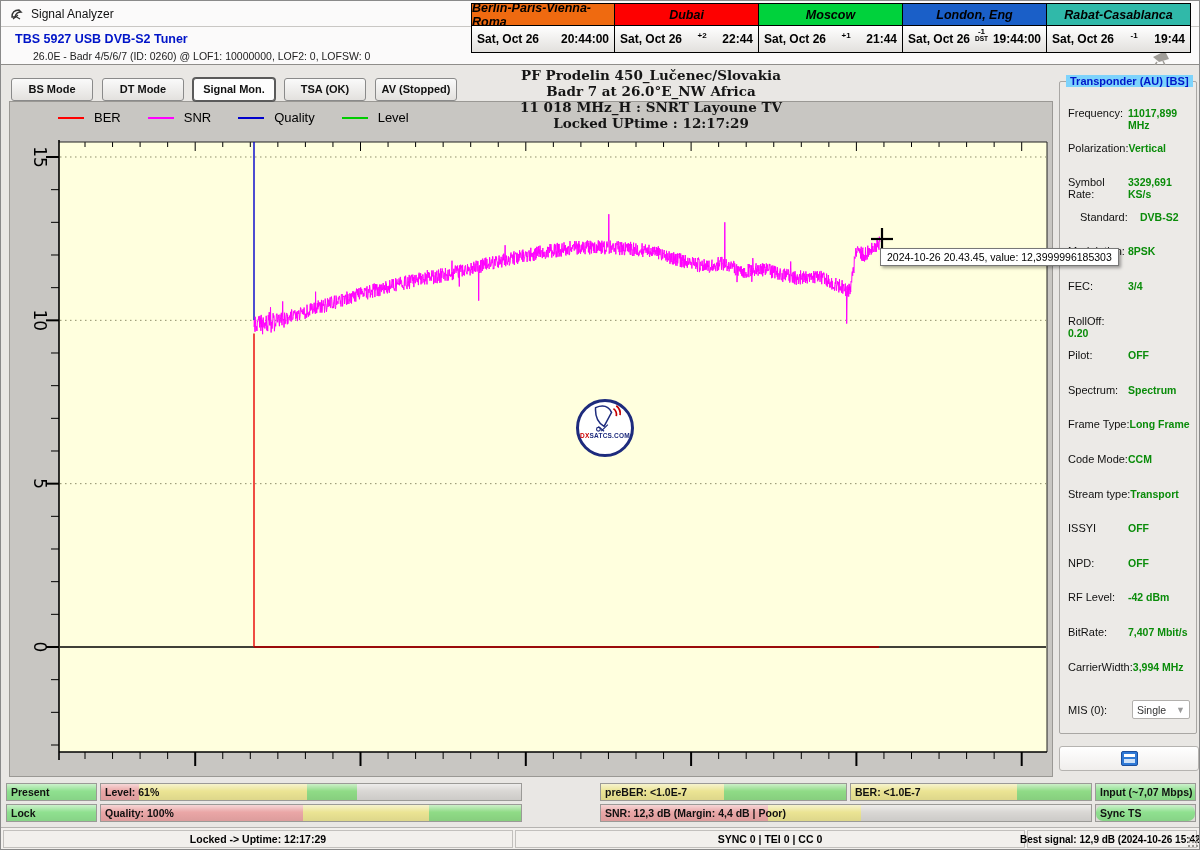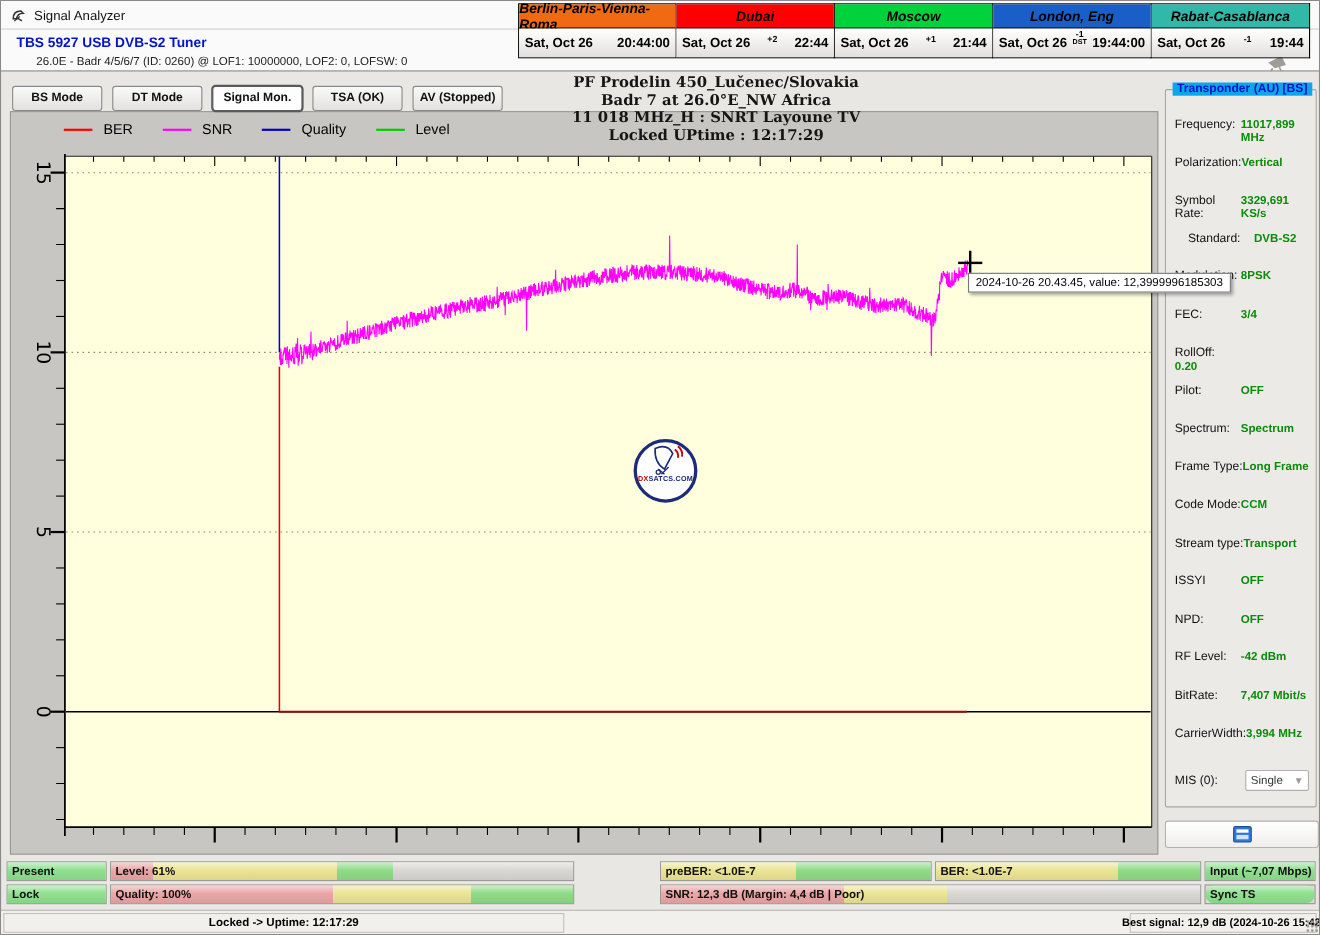--- a/index.html
+++ b/index.html
@@ -47,21 +47,21 @@
   #logo .logo-text{font-size:6.5px;font-weight:bold;letter-spacing:.2px;margin-top:-2px;}
   #logo .logo-text .dx{color:#cc0000;}
   #logo .logo-text .rest{color:#1d2b7d;}
   
   #cursor-tooltip{position:absolute;left:879px;top:247px;background:#fff;border:1px solid #777;
                   font-size:10.5px;color:#000;padding:2px 6px;white-space:nowrap;z-index:9;
                   box-shadow:2px 2px 3px rgba(0,0,0,.35);}
   
   #tp-group{position:absolute;left:1058px;top:80px;width:138px;height:653px;background:#eceae7;
             border:1px solid #a9a7a4;border-radius:2px;box-sizing:border-box;}
-  #tp-title{position:absolute;left:6px;top:-7px;background:#0ea5e9;padding:0 4px;font-size:11px;font-weight:bold;color:#0016c8;}
+  #tp-title{position:absolute;left:6px;top:-7px;background:#7dd3fc;padding:0 4px;font-size:11px;font-weight:bold;color:#0016c8;}
   .tp-row{position:absolute;left:8px;width:122px;display:flex;}
   .tp-label{font-size:11px;color:#111;min-width:60px;}
   .tp-value{font-size:10.5px;font-weight:bold;color:#0a8c0a;}
   #mis-row{position:absolute;left:8px;width:122px;display:flex;align-items:center;}
   #mis-select{margin-left:auto;width:58px;height:19px;background:#fff;border:1px solid #b2b0ad;border-radius:2px;
               font-size:10.5px;color:#333;display:flex;align-items:center;justify-content:space-between;
               padding:0 4px;box-sizing:border-box;cursor:pointer;}
   #mis-select .chev{color:#9a9a9a;font-size:9px;}
   #capture-button{position:absolute;left:1058px;top:745px;width:138px;height:23px;background:linear-gradient(#ffffff,#f0eeec);
                   border:1px solid #b5b3b0;border-radius:3px;display:flex;align-items:center;justify-content:center;cursor:pointer;}
@@ -426,17 +426,18 @@
       </div>
     </div>
   <div class="bar-cell" style="left:1094px;top:803px;width:101px;">
       <div class="bar-fill" style="background-image: linear-gradient(rgba(255, 255, 255, 0.55), rgba(255, 255, 255, 0) 45%, rgba(0, 0, 0, 0.06)), linear-gradient(to right, rgb(143, 224, 143) 0%, rgb(143, 224, 143) 100%); border-radius: 7px;">
         <span class="bar-label">Sync TS</span>
       </div>
     </div>
 
   <div id="statusbar">
     <div class="status-cell" style="left:2px;width:510px;">Locked -&gt; Uptime: 12:17:29</div>
+    <div class="status-cell" style="left:514px;width:510px;">SYNC 0 | TEI 0 | CC 0</div>
     <div class="status-cell" style="left:1026px;width:170px;font-size:10px;">Best signal: 12,9 dB (2024-10-26 15:42)</div>
     <div id="grip"></div>
   </div>
 
 </div>
 
 </body></html>

